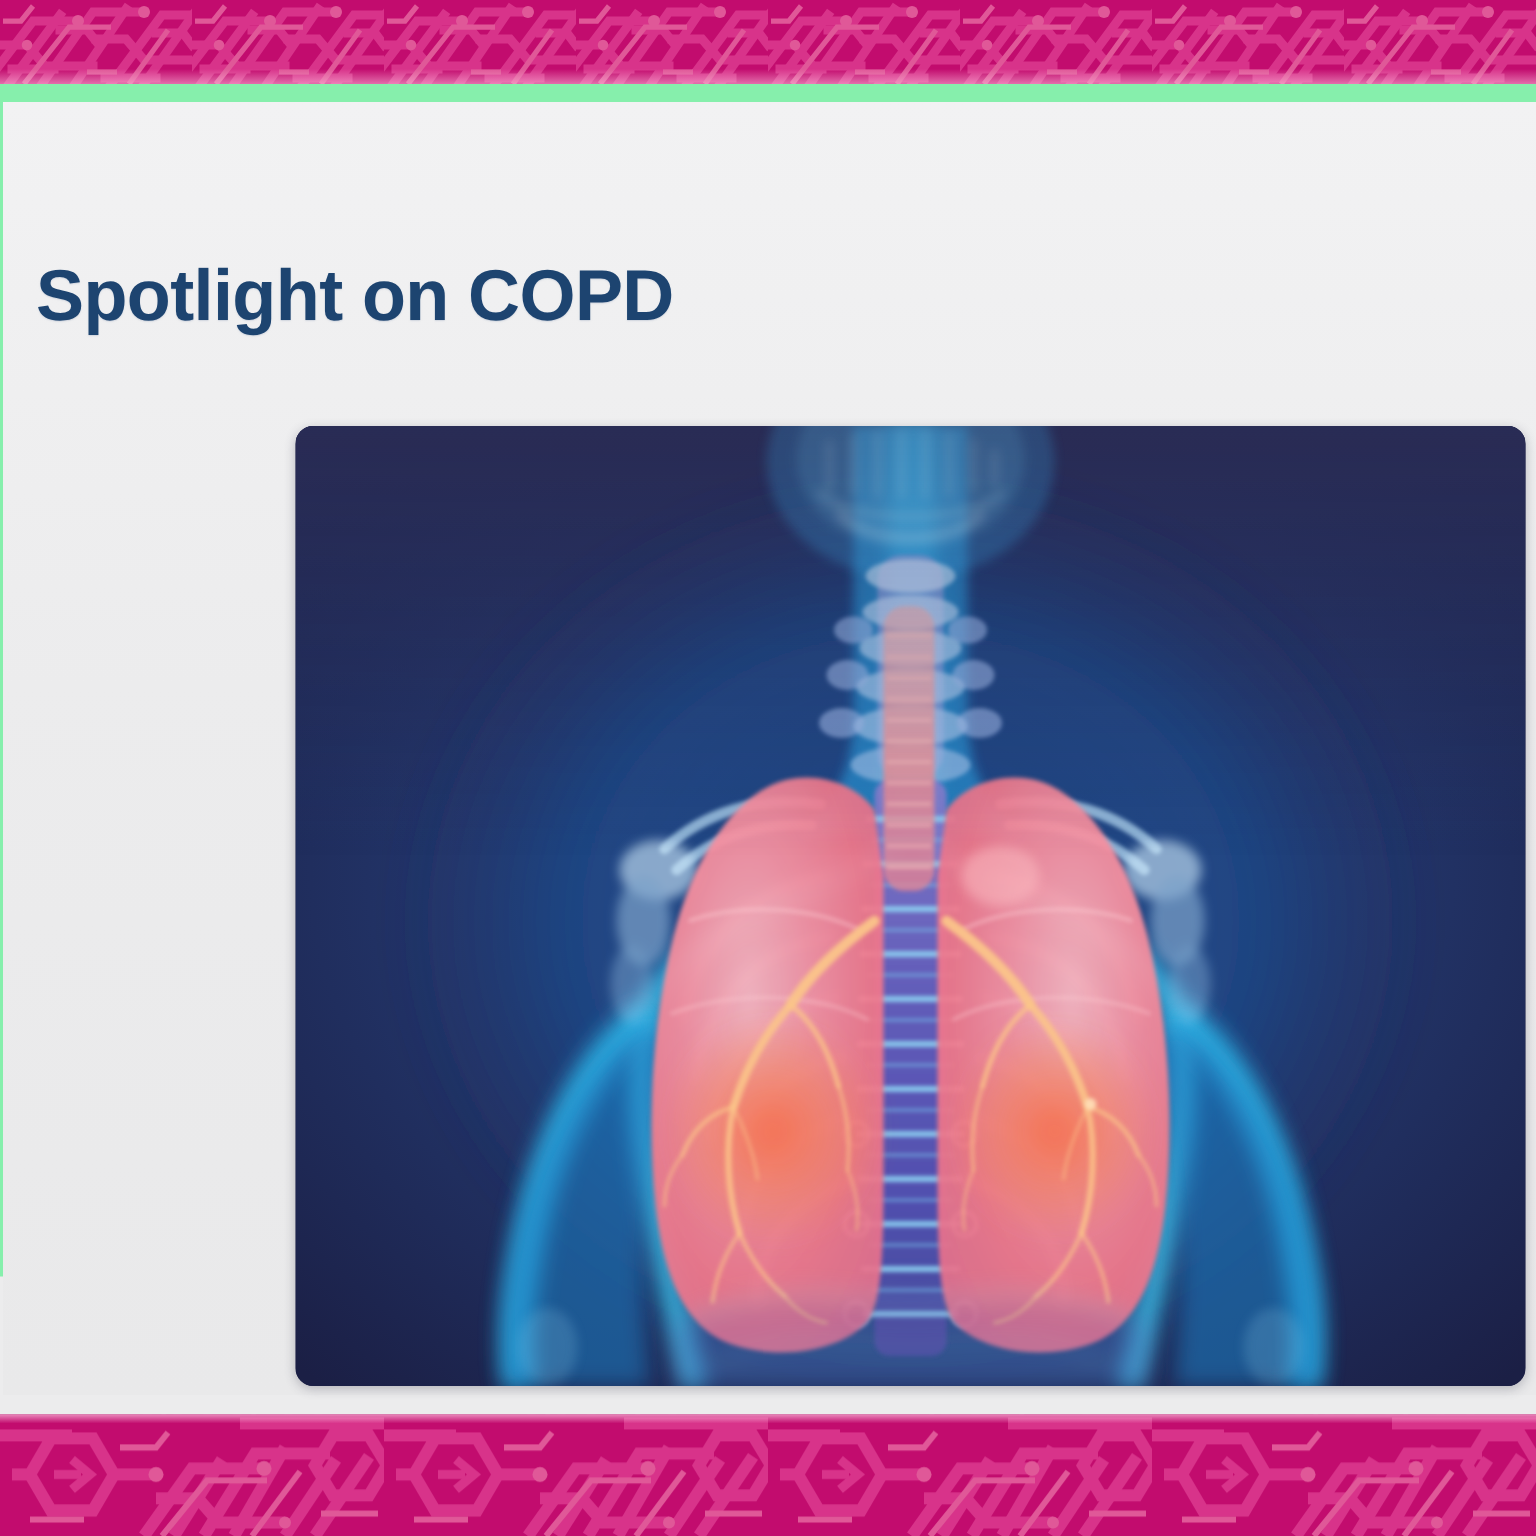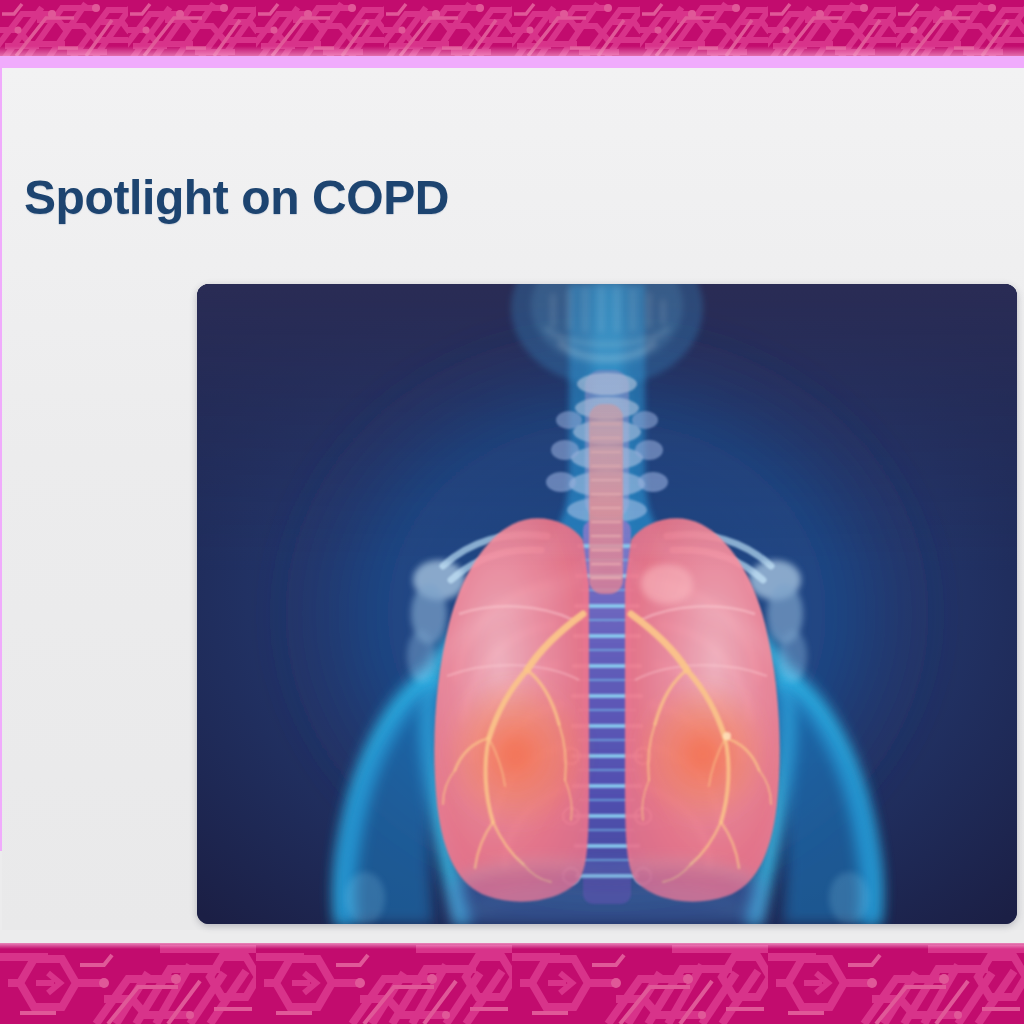--- a/index.html
+++ b/index.html
@@ -44,21 +44,21 @@
     background: linear-gradient(to bottom, rgba(255,200,228,.65) 0%, rgba(255,255,255,0) 100%);
   }
 
   
   #slide {
     position: absolute;
     left: 0;
     top: 56px;
     width: 1024px;
     height: 795px;
-    background: #f0abfc;
+    background: #86efac;
   }
   #slide-sheet {
     position: absolute;
     left: 2px;
     top: 12px;
     width: 1022px;
     height: 862px;
     background: linear-gradient(to bottom, #f2f2f3 0%, #ececed 45%, #e9e9ea 100%);
   }
 

